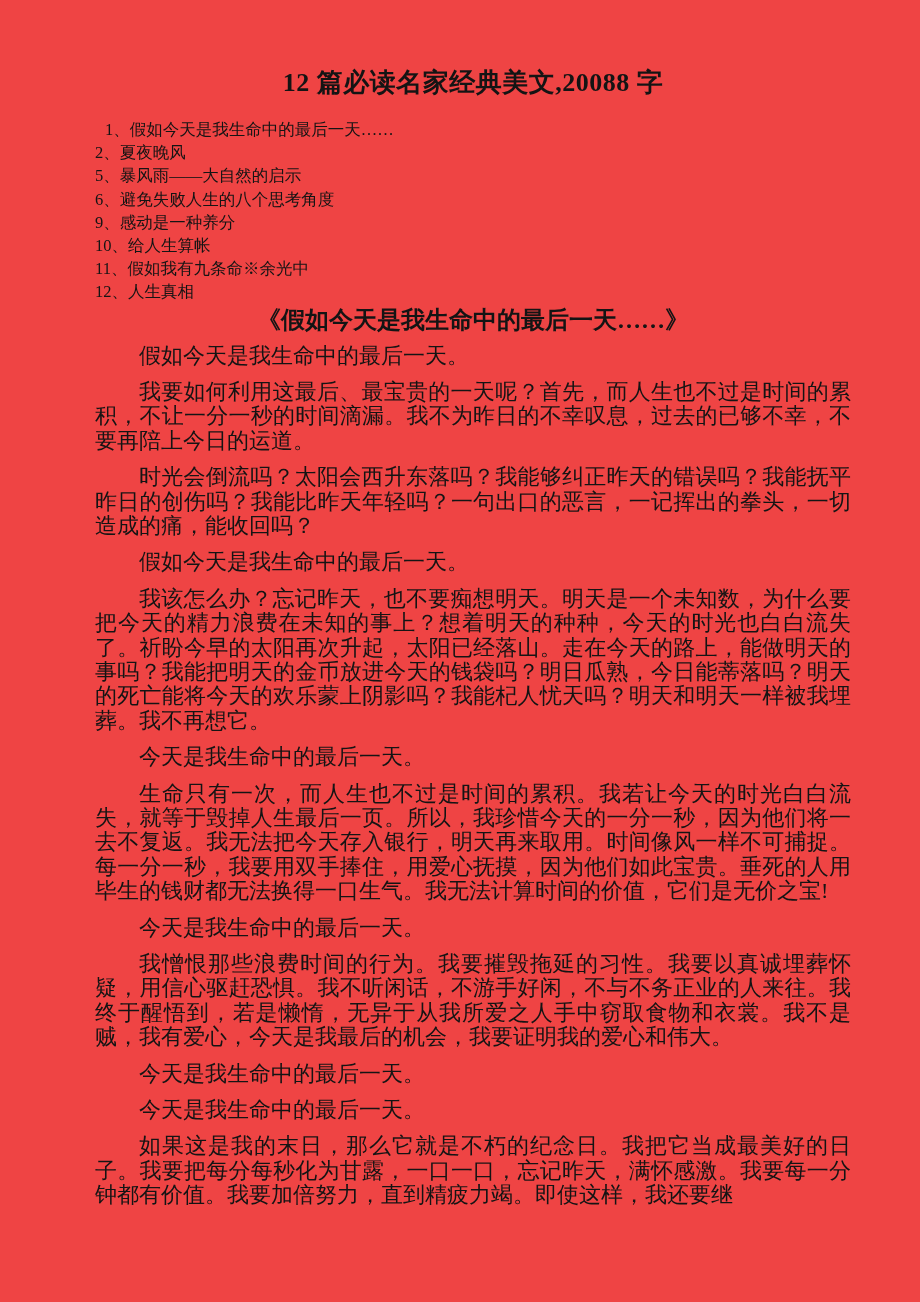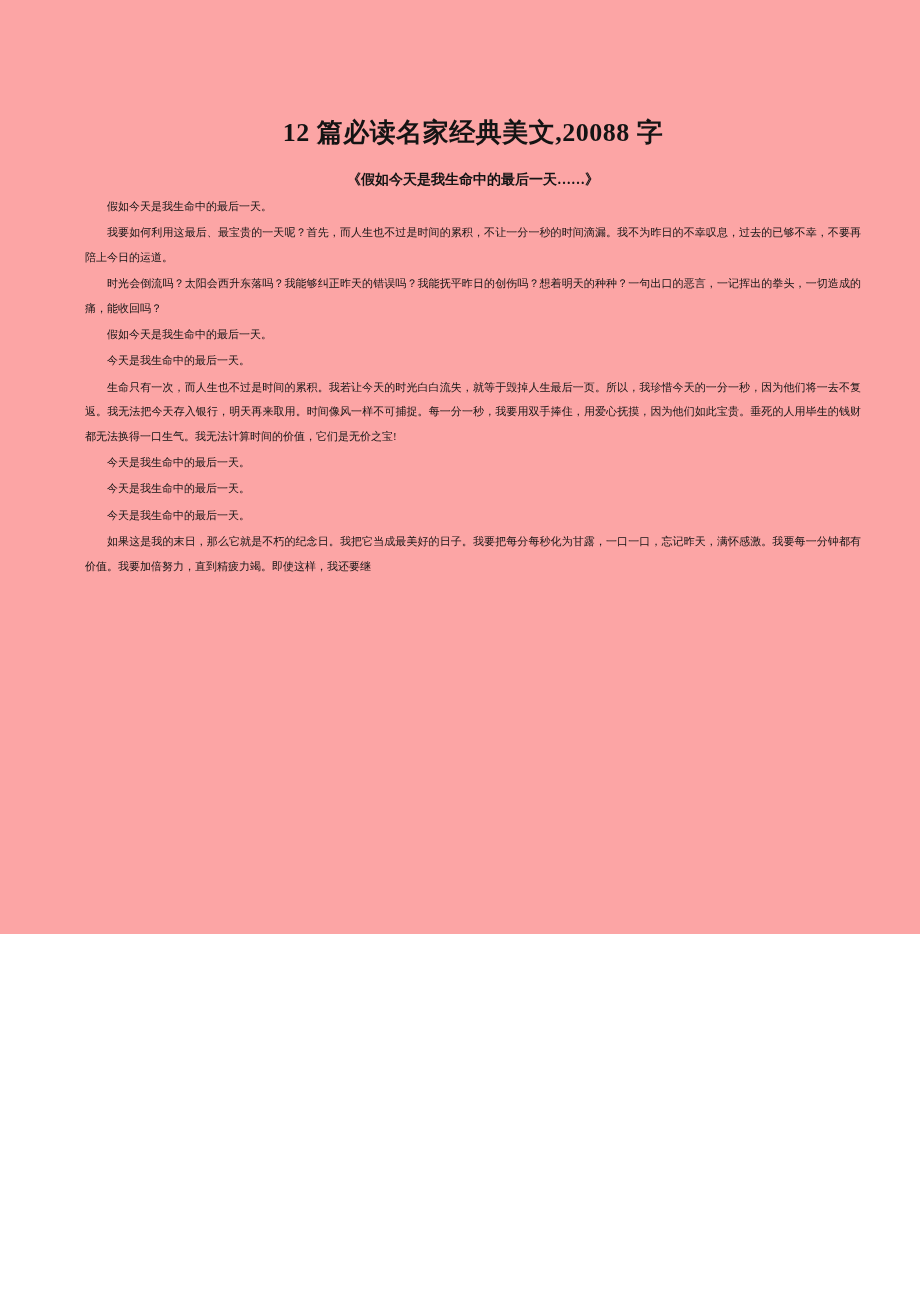--- a/index.html
+++ b/index.html
@@ -10,23 +10,23 @@
   body {
     width: 920px;
     height: 1302px;
     overflow: hidden;
     font-family: "Liberation Serif", "DejaVu Serif", serif;
     color: #141414;
   }
   .page {
     box-sizing: border-box;
     width: 920px;
-    height: 934px;
-    padding: 118px 57px 0 83px;
-    background: #fca5a5;
+    height: 1302px;
+    padding: 68px 57px 0 83px;
+    background: #ef4444;
     overflow: hidden;
   }
   .doc-title {
     margin: 0 0 20px 0;
     text-align: center;
     font-size: 26px;
     font-weight: bold;
     line-height: 1.15;
     letter-spacing: 0.5px;
     white-space: nowrap;
@@ -40,49 +40,61 @@
     font-size: 16.5px;
     line-height: 23.2px;
     white-space: nowrap;
   }
   .toc-item.first {
     padding-left: 22px;
   }
   .article-heading {
     margin: 3px 0 1px 0;
     text-align: center;
-    font-size: 14px;
+    font-size: 24px;
     font-weight: bold;
     line-height: 24px;
     white-space: nowrap;
   }
   .article-body p {
-    margin: 2px;
-    font-size: 11px;
+    margin: 12px;
+    font-size: 22px;
     line-height: 24.4px;
     text-align: justify;
     text-indent: 2em;
   }
 </style>
 </head>
 <body>
 
 <div class="page">
 
   <h1 class="doc-title">12 篇必读名家经典美文,20088 字</h1>
 
+  <div class="toc">
+    <p class="toc-item first">1、假如今天是我生命中的最后一天……</p>
+    <p class="toc-item">2、夏夜晚风</p>
+    <p class="toc-item">5、暴风雨——大自然的启示</p>
+    <p class="toc-item">6、避免失败人生的八个思考角度</p>
+    <p class="toc-item">9、感动是一种养分</p>
+    <p class="toc-item">10、给人生算帐</p>
+    <p class="toc-item">11、假如我有九条命※余光中</p>
+    <p class="toc-item">12、人生真相</p>
+  </div>
 
   <h2 class="article-heading">《假如今天是我生命中的最后一天……》</h2>
 
   <div class="article-body">
     <p>假如今天是我生命中的最后一天。</p>
     <p>我要如何利用这最后、最宝贵的一天呢？首先，而人生也不过是时间的累积，不让一分一秒的时间滴漏。我不为昨日的不幸叹息，过去的已够不幸，不要再陪上今日的运道。</p>
-    <p>时光会倒流吗？太阳会西升东落吗？我能够纠正昨天的错误吗？我能抚平昨日的创伤吗？想着明天的种种？一句出口的恶言，一记挥出的拳头，一切造成的痛，能收回吗？</p>
+    <p>时光会倒流吗？太阳会西升东落吗？我能够纠正昨天的错误吗？我能抚平昨日的创伤吗？我能比昨天年轻吗？一句出口的恶言，一记挥出的拳头，一切造成的痛，能收回吗？</p>
     <p>假如今天是我生命中的最后一天。</p>
+    <p>我该怎么办？忘记昨天，也不要痴想明天。明天是一个未知数，为什么要把今天的精力浪费在未知的事上？想着明天的种种，今天的时光也白白流失了。祈盼今早的太阳再次升起，太阳已经落山。走在今天的路上，能做明天的事吗？我能把明天的金币放进今天的钱袋吗？明日瓜熟，今日能蒂落吗？明天的死亡能将今天的欢乐蒙上阴影吗？我能杞人忧天吗？明天和明天一样被我埋葬。我不再想它。</p>
     <p>今天是我生命中的最后一天。</p>
     <p>生命只有一次，而人生也不过是时间的累积。我若让今天的时光白白流失，就等于毁掉人生最后一页。所以，我珍惜今天的一分一秒，因为他们将一去不复返。我无法把今天存入银行，明天再来取用。时间像风一样不可捕捉。每一分一秒，我要用双手捧住，用爱心抚摸，因为他们如此宝贵。垂死的人用毕生的钱财都无法换得一口生气。我无法计算时间的价值，它们是无价之宝!</p>
     <p>今天是我生命中的最后一天。</p>
+    <p>我憎恨那些浪费时间的行为。我要摧毁拖延的习性。我要以真诚埋葬怀疑，用信心驱赶恐惧。我不听闲话，不游手好闲，不与不务正业的人来往。我终于醒悟到，若是懒惰，无异于从我所爱之人手中窃取食物和衣裳。我不是贼，我有爱心，今天是我最后的机会，我要证明我的爱心和伟大。</p>
     <p>今天是我生命中的最后一天。</p>
     <p>今天是我生命中的最后一天。</p>
     <p>如果这是我的末日，那么它就是不朽的纪念日。我把它当成最美好的日子。我要把每分每秒化为甘露，一口一口，忘记昨天，满怀感激。我要每一分钟都有价值。我要加倍努力，直到精疲力竭。即使这样，我还要继</p>
   </div>
 
 </div>
 
 </body></html>

